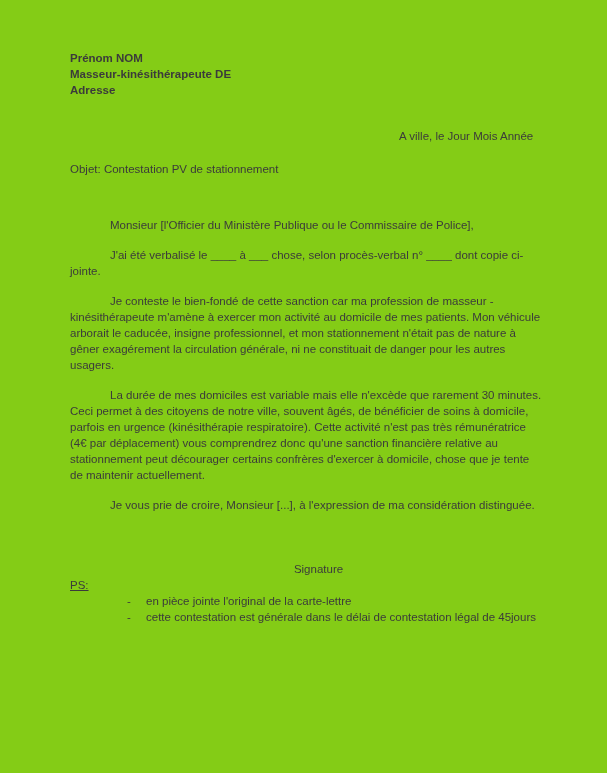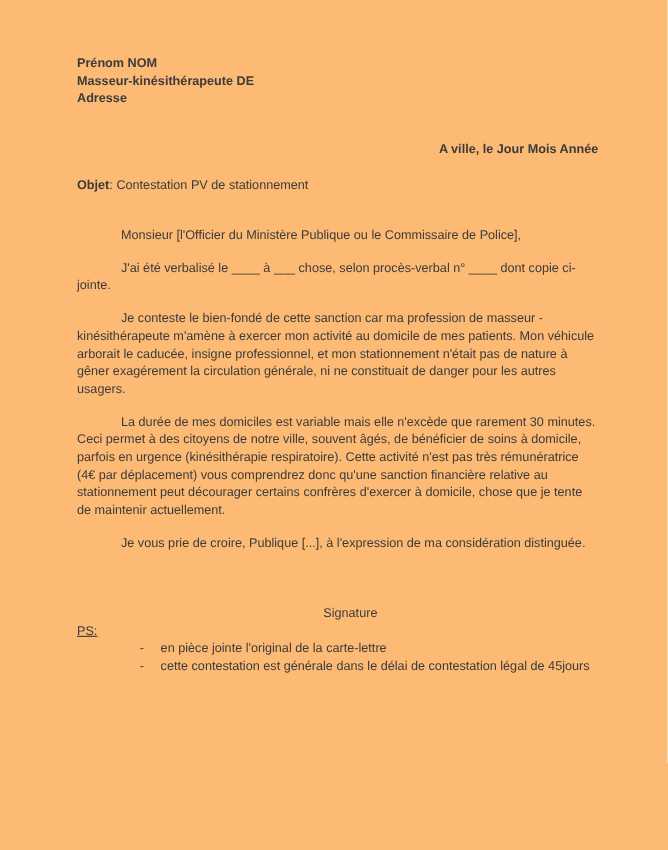--- a/index.html
+++ b/index.html
@@ -1,32 +1,32 @@
 <!DOCTYPE html>
 <html><head>
 <meta charset="utf-8">
 <style>
   html,body{margin:0;padding:0;background:#ffffff;}
   .page{
     position:relative;
     width:607px;height:773px;
     box-sizing:border-box;
     padding:50px 65px 0 70px;
-    background:#fdba74;
+    background:#84cc16;
     font-family:"Liberation Sans", sans-serif;
     font-size:11.5px;
     line-height:16px;
     color:#3b3b3b;
     overflow:hidden;
   }
   .sender{font-weight:bold;}
-  .dateline{margin-top:30px;padding-left:329px;font-weight:bold;white-space:nowrap;}
+  .dateline{margin-top:30px;padding-left:329px;font-weight:normal;white-space:nowrap;}
   .subject{margin-top:17px;}
-  .bold{font-weight:bold;text-align:center;}
-  .salutation{margin-top:29px;text-indent:40px;}
+  .bold{font-weight:normal;text-align:center;}
+  .salutation{margin-top:40px;text-indent:40px;}
   .para{margin-top:14px;text-indent:40px;}
   .signature{margin-top:48px;text-align:center;padding-left:25px;font-weight:normal;}
   .ps-label{text-decoration:underline;}
   .ps-item{display:flex;margin-left:57px;}
   .ps-item .dash{width:19px;flex:none;}
 </style>
 </head>
 <body>
 
 <div class="page">
@@ -43,21 +43,21 @@
 
   <div class="salutation">Monsieur [l'Officier du Ministère Publique ou le Commissaire de Police],</div>
 
   <div class="para">J'ai été verbalisé le ____ à ___ chose, selon procès-verbal n° ____ dont copie ci-jointe.</div>
 
   <div class="para">Je conteste le bien-fondé de cette sanction car ma profession de masseur - kinésithérapeute m'amène à exercer mon activité au domicile de mes patients. Mon véhicule arborait le caducée, insigne professionnel, et mon stationnement n'était pas de nature à gêner exagérement la circulation générale, ni ne constituait de danger pour les autres usagers.</div>
 
   <div class="para">La durée de mes domiciles est variable mais elle n'excède que rarement 30 minutes. Ceci permet à des citoyens de notre ville, souvent âgés, de bénéficier de soins à domicile, parfois en urgence (kinésithérapie respiratoire). Cette activité n'est pas très rémunératrice (4€ par déplacement) vous comprendrez donc qu'une sanction financière relative au stationnement peut décourager certains confrères d'exercer à domicile, chose que je tente de maintenir actuellement.</div>
 
 
-  <div class="para">Je vous prie de croire, Publique [...], à l'expression de ma considération distinguée.</div>
+  <div class="para">Je vous prie de croire, Monsieur [...], à l'expression de ma considération distinguée.</div>
 
   <div class="signature">Signature</div>
 
   <div class="ps-label">PS:</div>
   <div class="ps-item">
     <span class="dash">-</span>
       <span>en pièce jointe l'original de la carte-lettre</span>
   </div>
   <div class="ps-item">
     <span class="dash">-</span>

